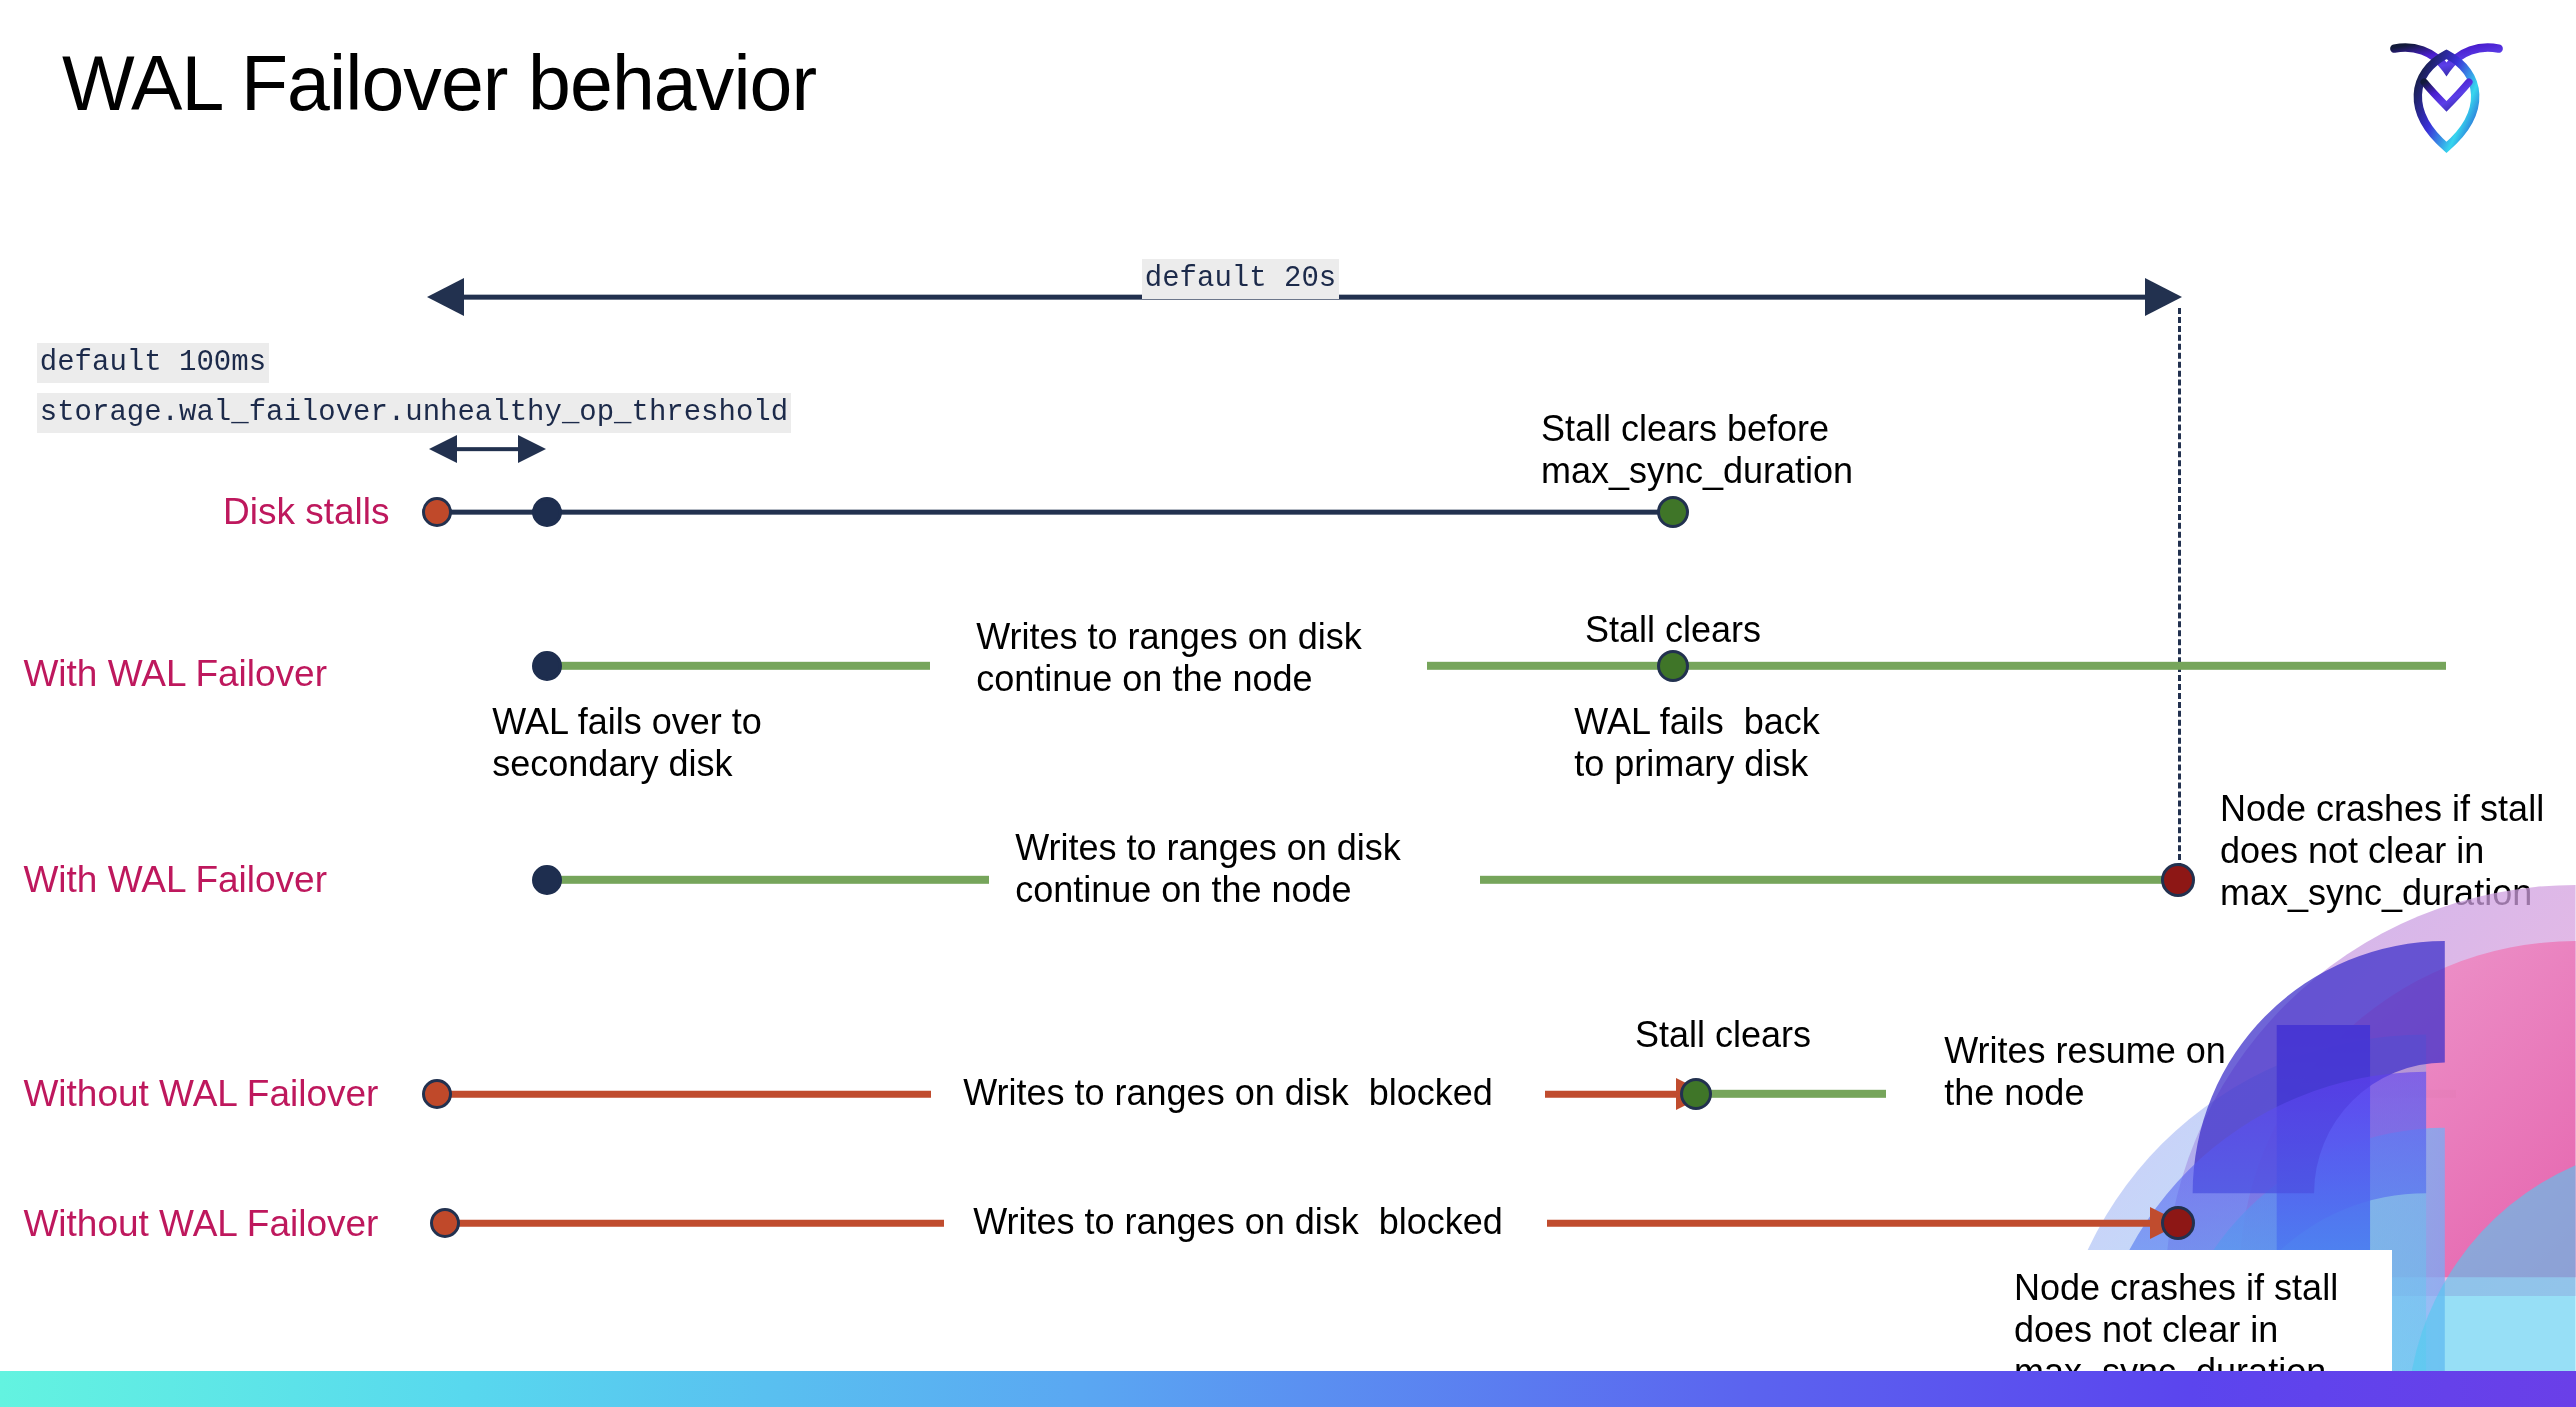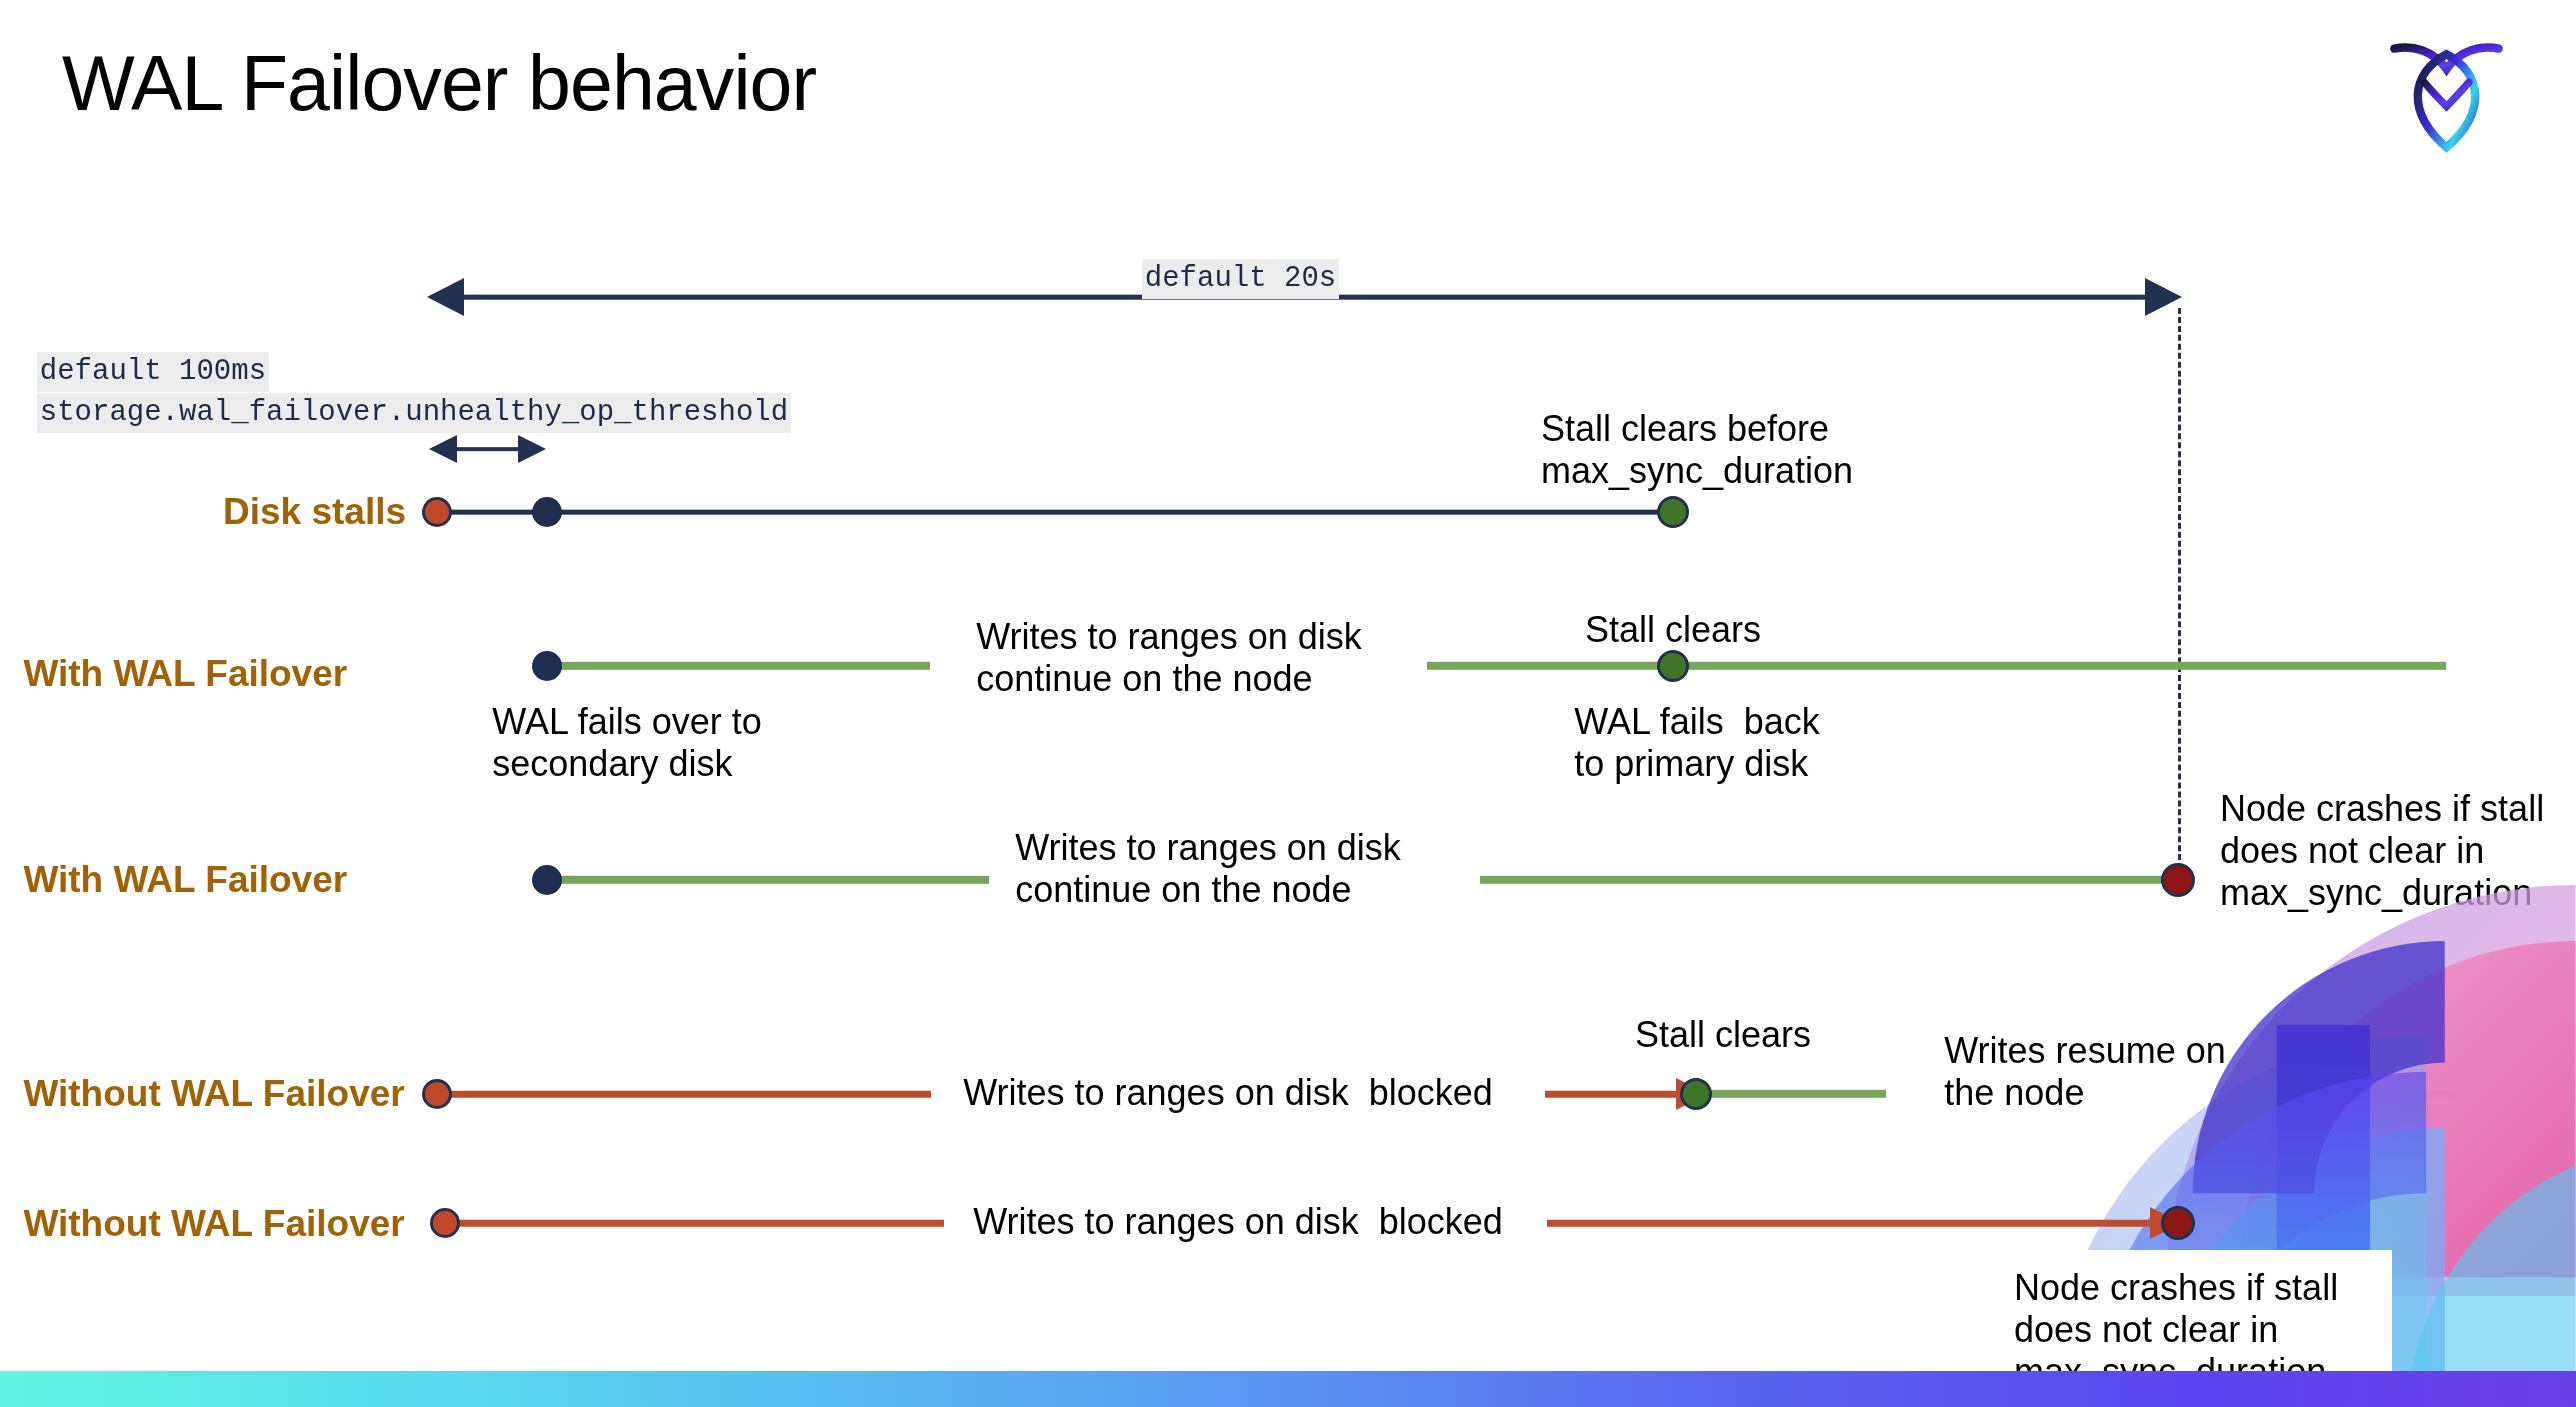--- a/index.html
+++ b/index.html
@@ -42,23 +42,22 @@
   }
 
   
   .lbl{
     position:absolute;color:#000;font-size:36px;line-height:1.16;
     white-space:pre;
   }
   .lbl.c{text-align:left;transform:translateX(-50%);}
 
   .row-label{
-    position:absolute;color:#a16207;font-size:37px;white-space:nowrap;
+    position:absolute;color:#be185d;font-size:37px;white-space:nowrap;
     transform:translateY(-50%);
-    font-weight:bold;
   }
 
   
   .hline{position:absolute;transform:translateY(-50%);}
   .navy-line{background:#22314f;height:4.7px;}
   .green-line{background:#76a55b;height:8.4px;}
   .red-line{background:#c04c2e;height:6.5px;}
 
   .dashed-v{
     position:absolute;width:0;
@@ -120,21 +119,21 @@
   </div>
 
   <div class="hline navy-line" style="left:463px;top:297px;width:1687px;"></div>
   <div class="arrow-head ah-left" style="left:427px;top:297px;"></div>
   <div class="arrow-head ah-right" style="left:2145px;top:297px;"></div>
 
   <div class="code-chip" style="left:1142px;top:259px;">default 20s</div>
 
   <div class="dashed-v" style="left:2178px;top:308px;height:570px;"></div>
 
-  <div class="code-chip" style="left:37px;top:352px;">default 100ms</div>
+  <div class="code-chip" style="left:37px;top:343px;">default 100ms</div>
   <div class="code-chip" style="left:37px;top:393px;">storage.wal_failover.unhealthy_op_threshold</div>
 
   <div class="hline navy-line" style="left:455px;top:449px;width:63px;height:3.7px;"></div>
   <div class="arrow-head ah-left-sm" style="left:429px;top:449px;"></div>
   <div class="arrow-head ah-right-sm" style="left:518px;top:449px;"></div>
 
   <div class="row-label" style="left:223px;top:512px;">Disk stalls</div>
 
   <div class="hline navy-line" style="left:437px;top:512px;width:1236px;"></div>
 

